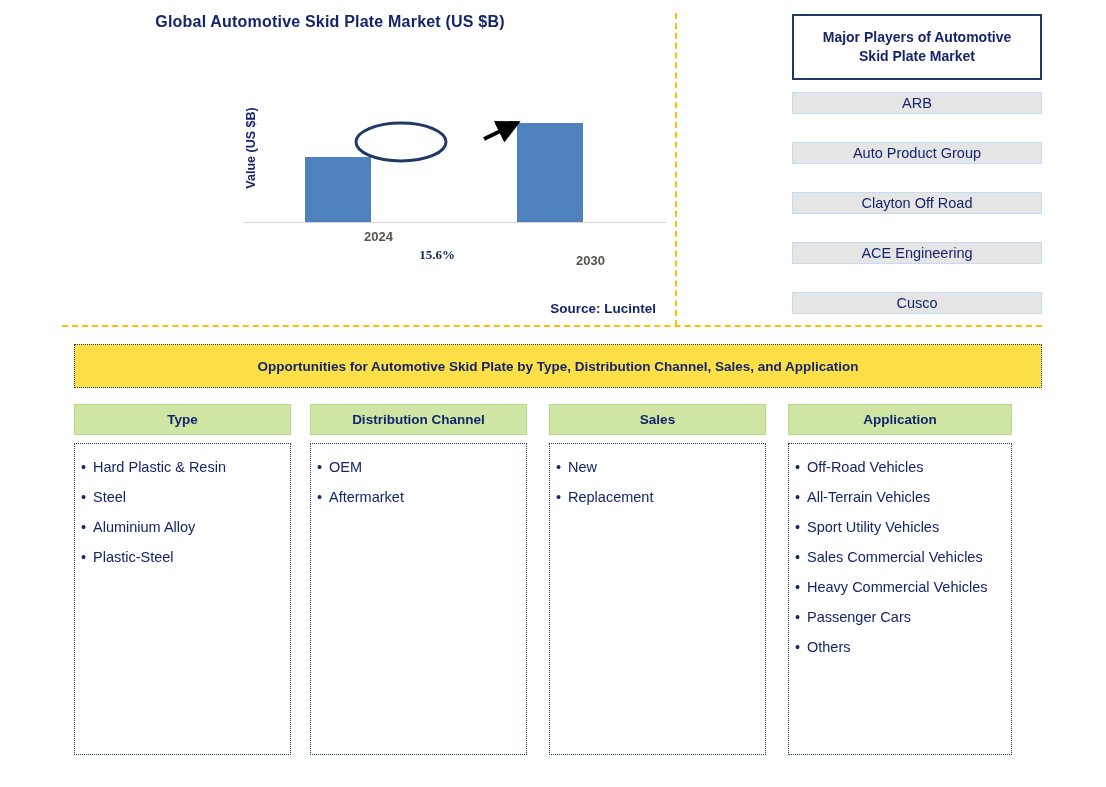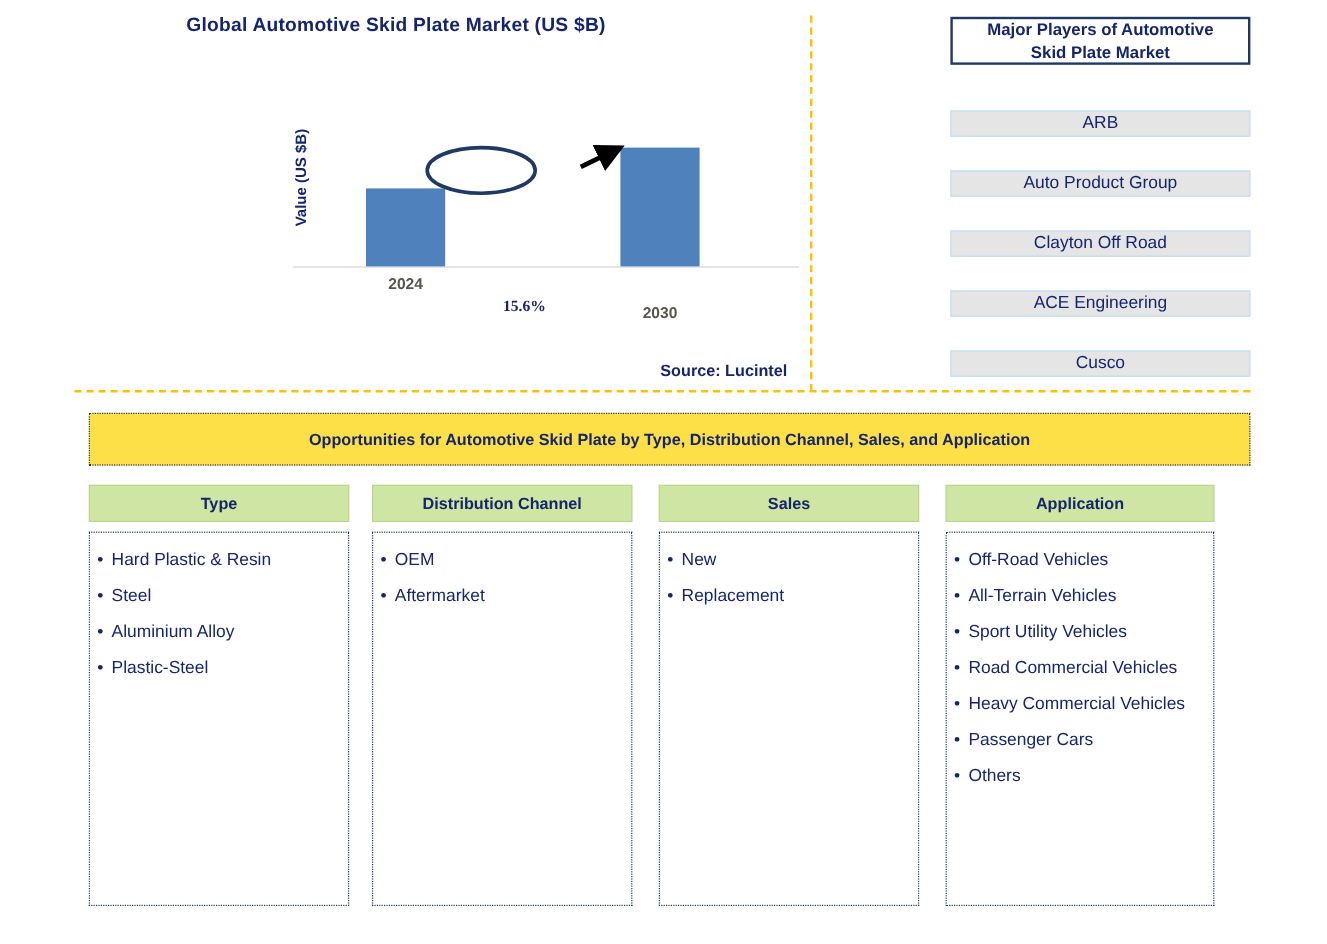--- a/index.html
+++ b/index.html
@@ -55,21 +55,21 @@
     position: absolute;
     background: #4f81bd;
     bottom: 33px;
   }
   #bar-2024 { left: 69px; width: 66px; height: 65px; }
   #bar-2030 { left: 281px; width: 66px; height: 99px; }
   .bar-label {
     position: absolute;
     top: 134px;
     width: 110px;
-    text-align: center;
+    text-align: right;
     font-size: 13px;
     font-weight: bold;
     color: #57544d;
   }
   #label-2024 { left: 47px; }
   #label-2030 { left: 259px; margin-top: 24px; }
   #growth-svg {
     position: absolute;
     left: 0; top: 0;
     width: 430px; height: 160px;
@@ -107,21 +107,21 @@
     position: absolute;
     left: 62px; top: 325px;
     width: 980px; height: 0;
     border-top: 2px dashed #ffc000;
   }
 
   
   #players-header {
     position: absolute;
     left: 792px; top: 14px;
-    width: 250px; height: 40px;
+    width: 250px; height: 66px;
     border: 2px solid #1f3864;
     box-sizing: border-box;
     display: flex;
     align-items: center;
     justify-content: center;
     text-align: center;
     font-size: 14px;
     font-weight: bold;
     line-height: 1.35;
     color: #16256b;
@@ -348,21 +348,21 @@
       <div class="col-item">
         <span class="bullet">•</span>
         <span class="item-text">All-Terrain Vehicles</span>
       </div>
       <div class="col-item">
         <span class="bullet">•</span>
         <span class="item-text">Sport Utility Vehicles</span>
       </div>
       <div class="col-item">
         <span class="bullet">•</span>
-        <span class="item-text">Road Commercial Vehicles</span>
+        <span class="item-text">Sales Commercial Vehicles</span>
       </div>
       <div class="col-item">
         <span class="bullet">•</span>
         <span class="item-text">Heavy Commercial Vehicles</span>
       </div>
       <div class="col-item">
         <span class="bullet">•</span>
         <span class="item-text">Passenger Cars</span>
       </div>
       <div class="col-item">

